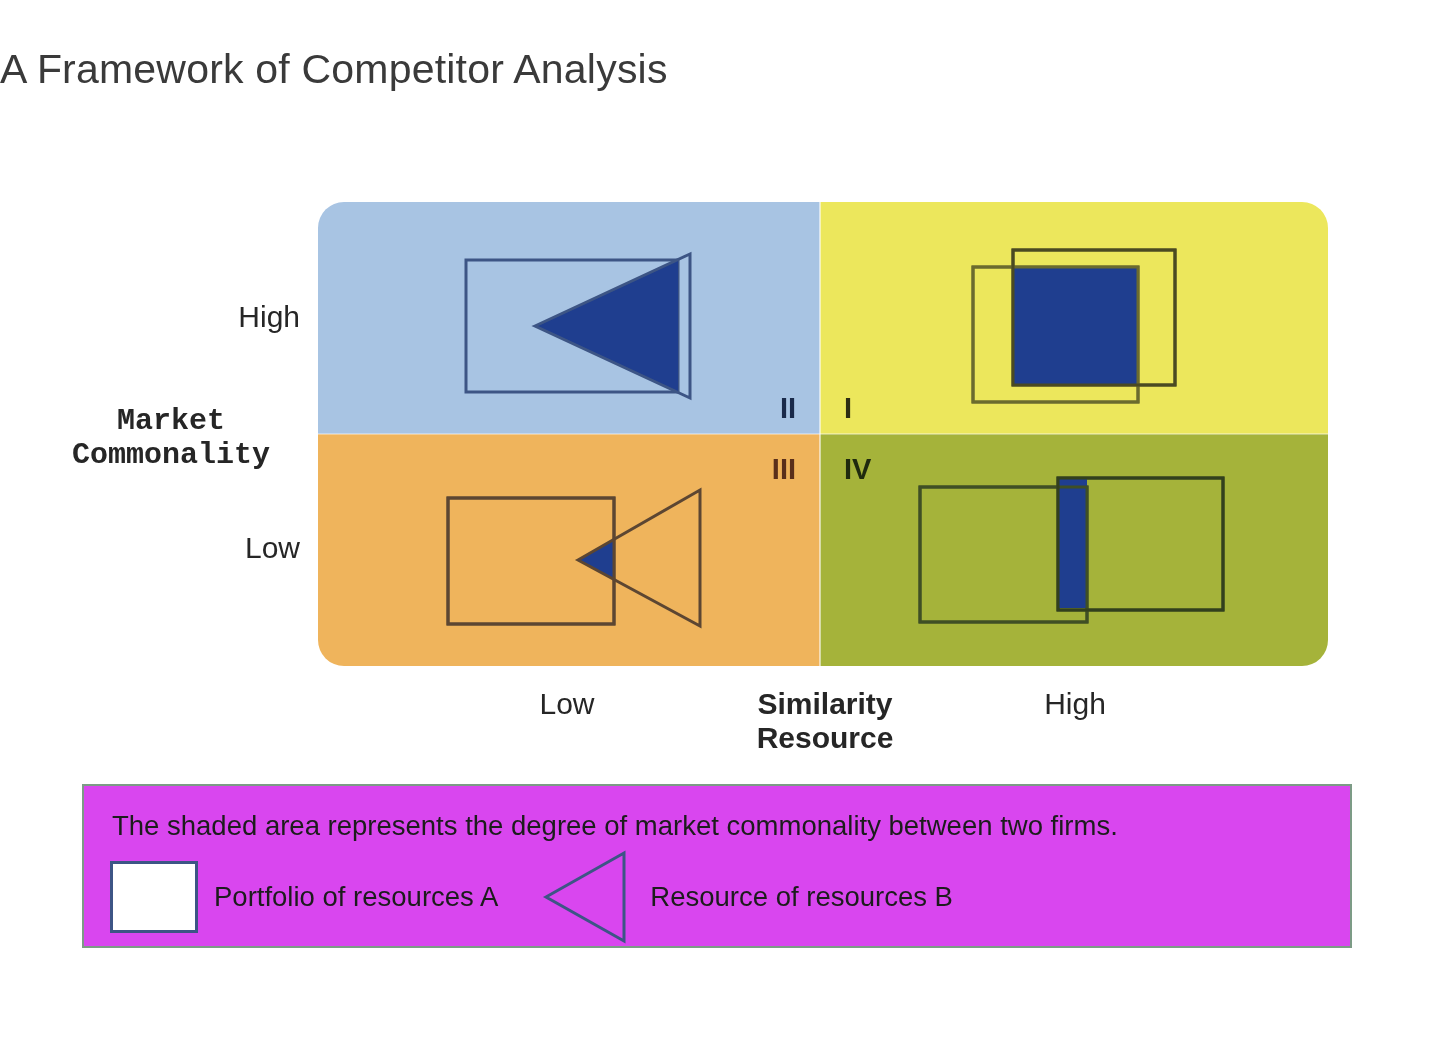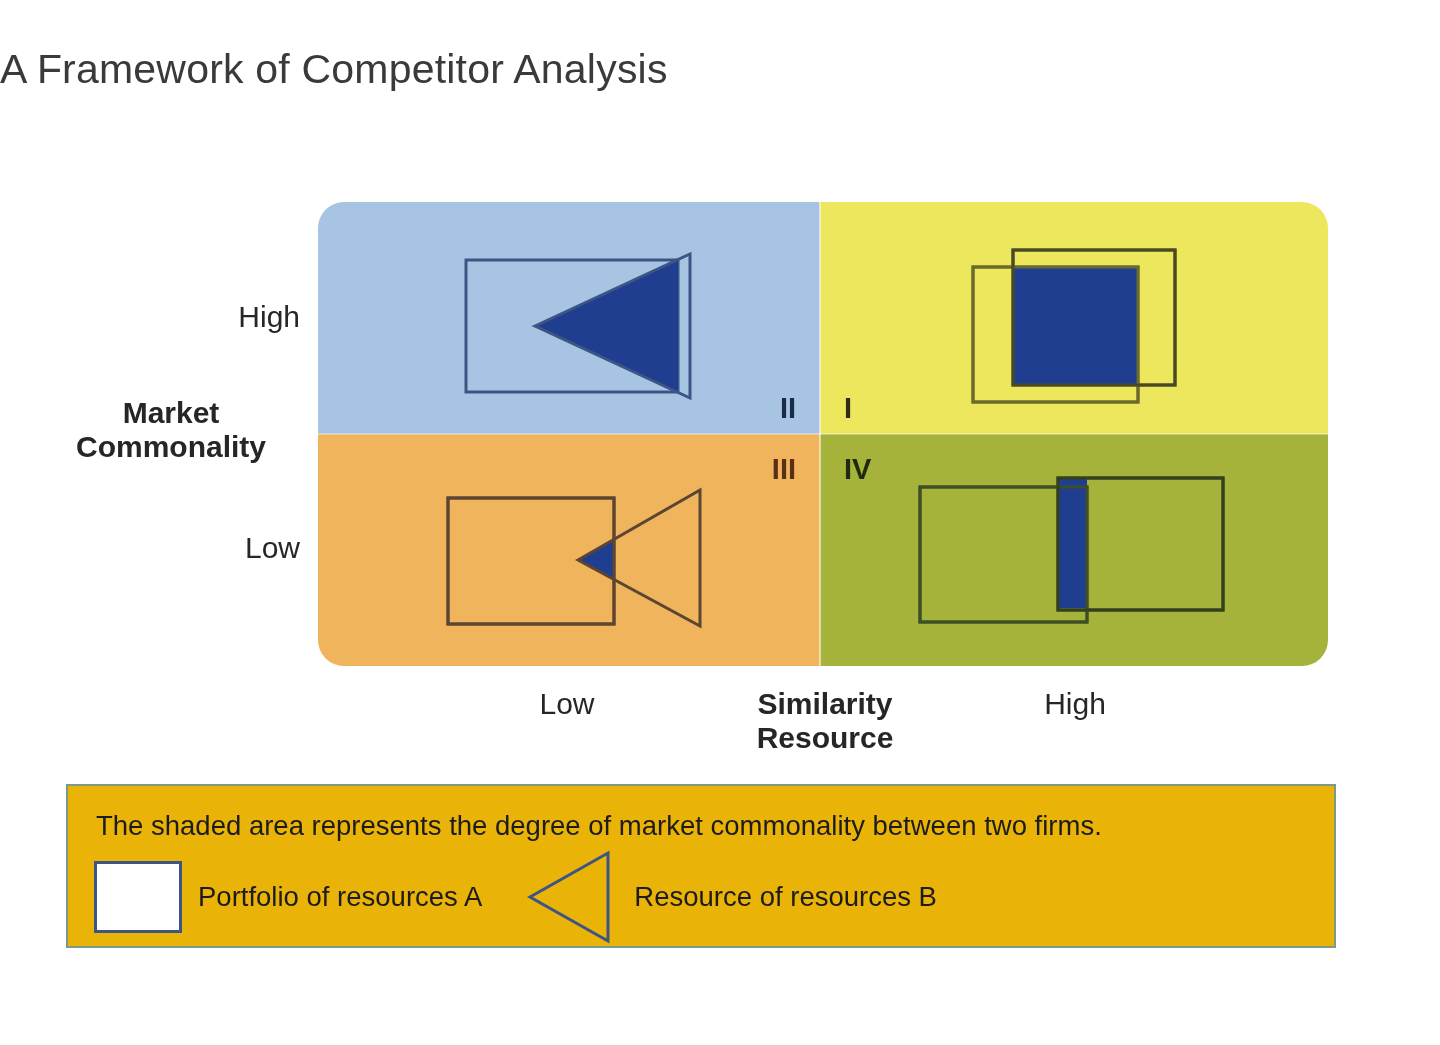--- a/index.html
+++ b/index.html
@@ -40,36 +40,36 @@
   .axis-label {
     position: absolute;
     color: #262626;
     font-size: 30px;
     text-align: center;
     white-space: nowrap;
   }
   .axis-label.bold { font-weight: bold; }
 
   .y-high  { left: 110px; top: 300px; width: 190px; text-align: right; }
-  .y-title { left: 40px;  top: 396px; width: 262px; text-align: center; line-height: 1.12; }
+  .y-title { left: 40px;  top: 405px; width: 262px; text-align: center; line-height: 1.12; font-family: Liberation Mono, monospace; }
   .y-low   { left: 110px; top: 531px; width: 190px; text-align: right; }
 
   .x-low   { left: 452px;  top: 687px; width: 230px; }
   .x-title { left: 700px;  top: 687px; width: 250px; line-height: 1.12; }
   .x-high  { left: 960px;  top: 687px; width: 230px; }
 
   
   .legend-box {
     position: absolute;
-    left: 66px;
+    left: 82px;
     top: 784px;
     width: 1270px;
     height: 164px;
     border: 2px solid #7c9b86;
-    background: #eab308;
+    background: #d946ef;
     box-sizing: border-box;
   }
   .legend-note {
     position: absolute;
     left: 28px;
     top: 24px;
     font-size: 27.5px;
     color: #1c1c1c;
     white-space: nowrap;
   }

